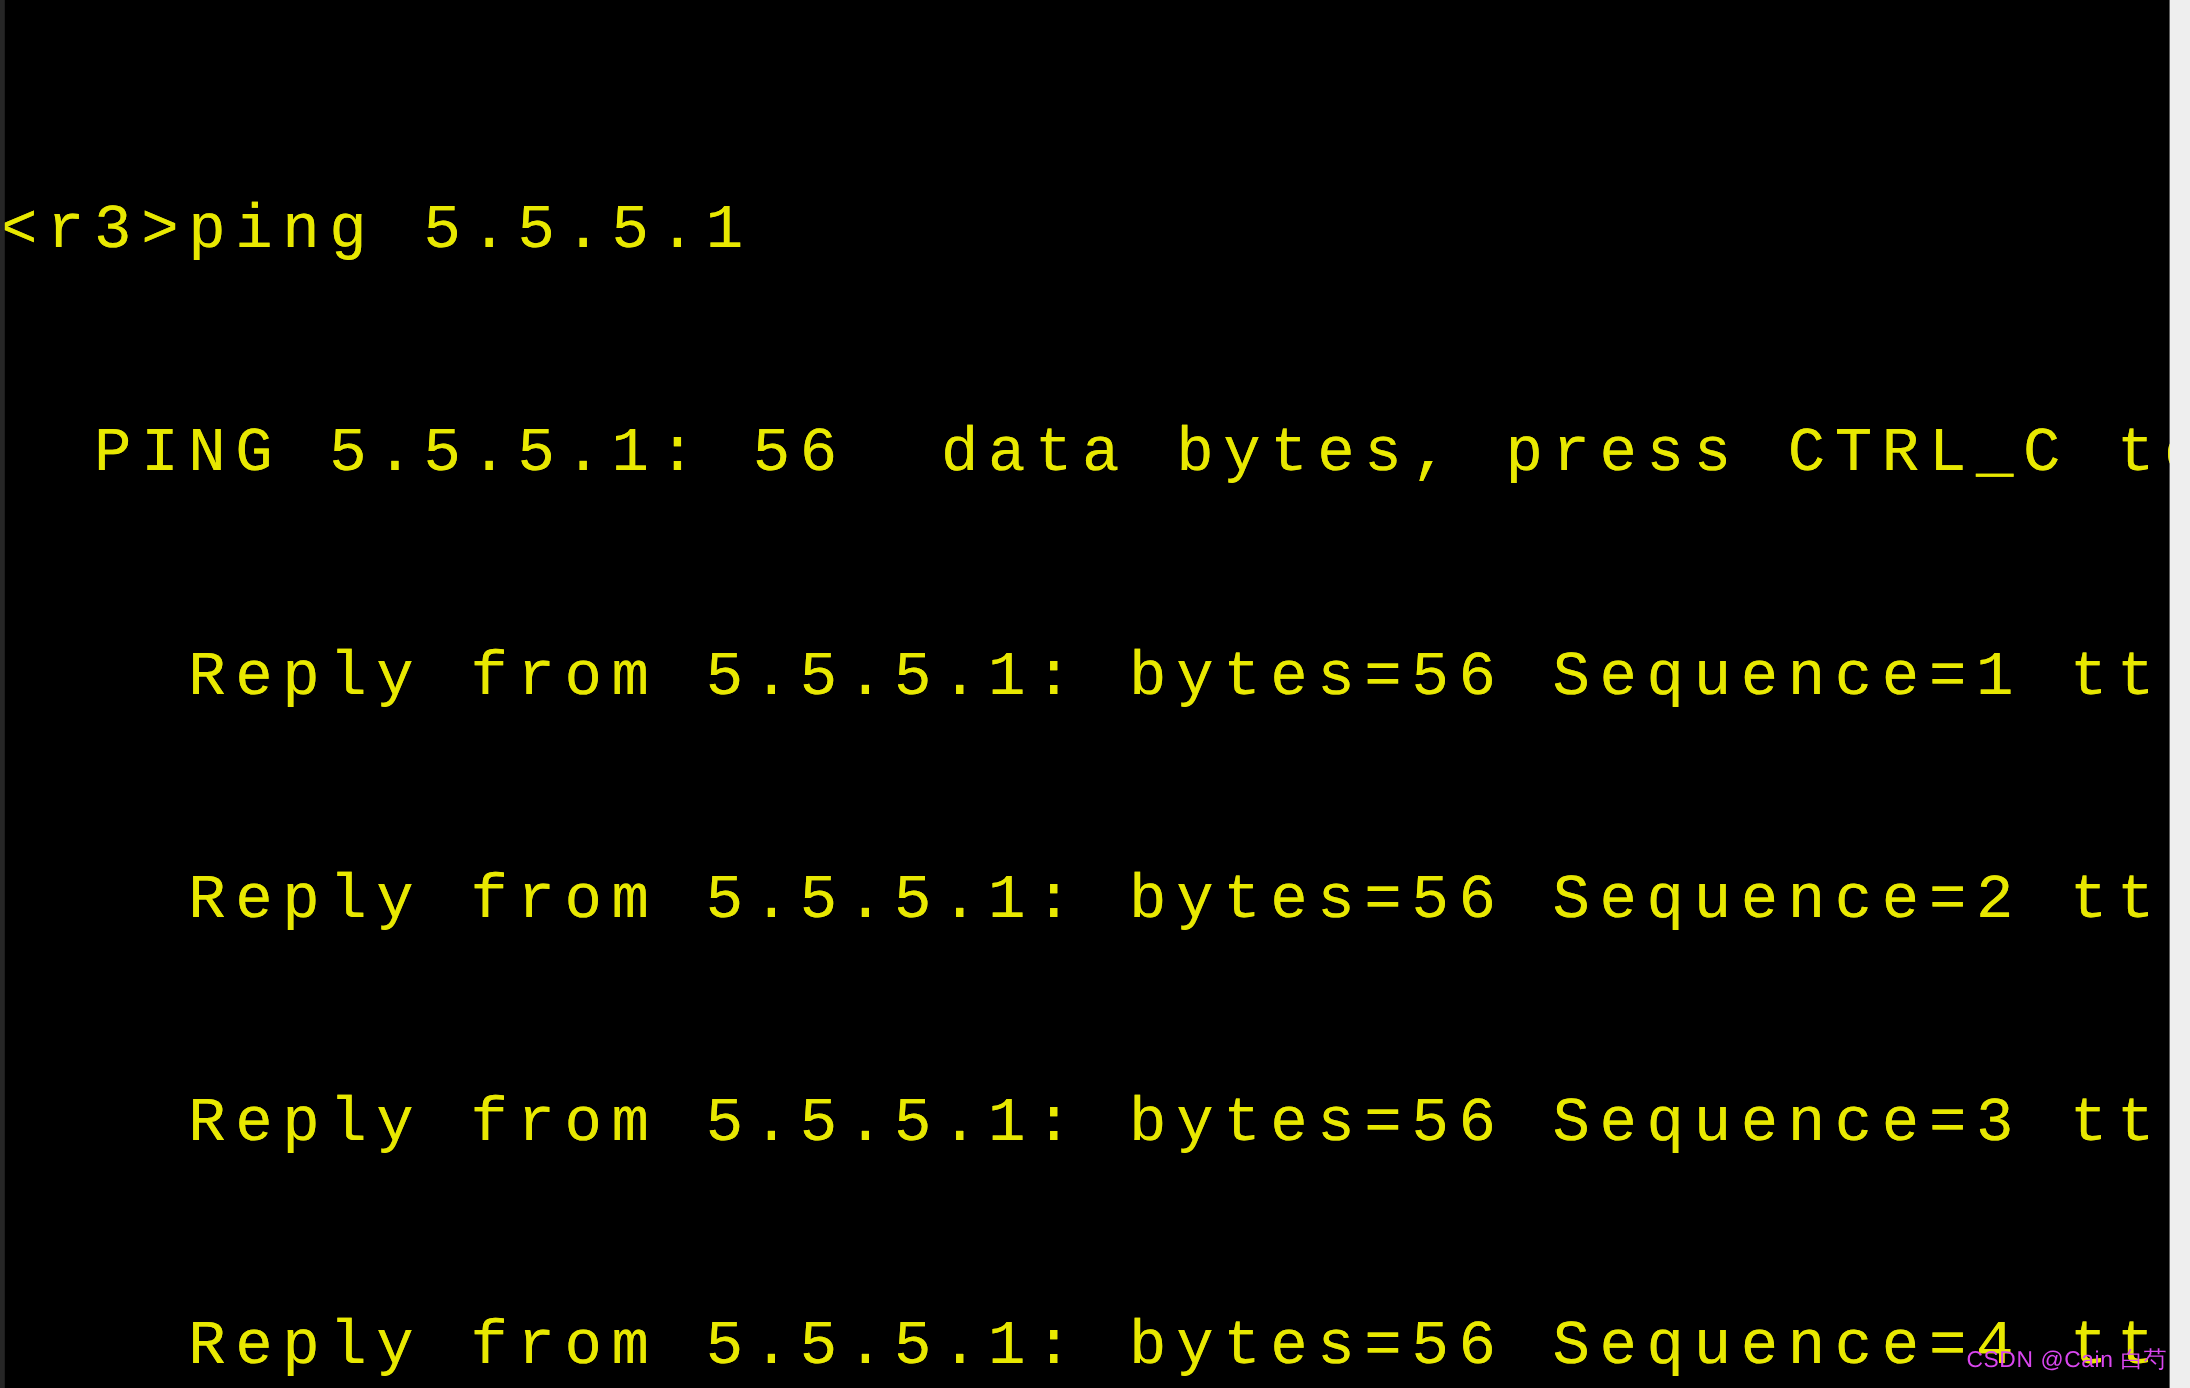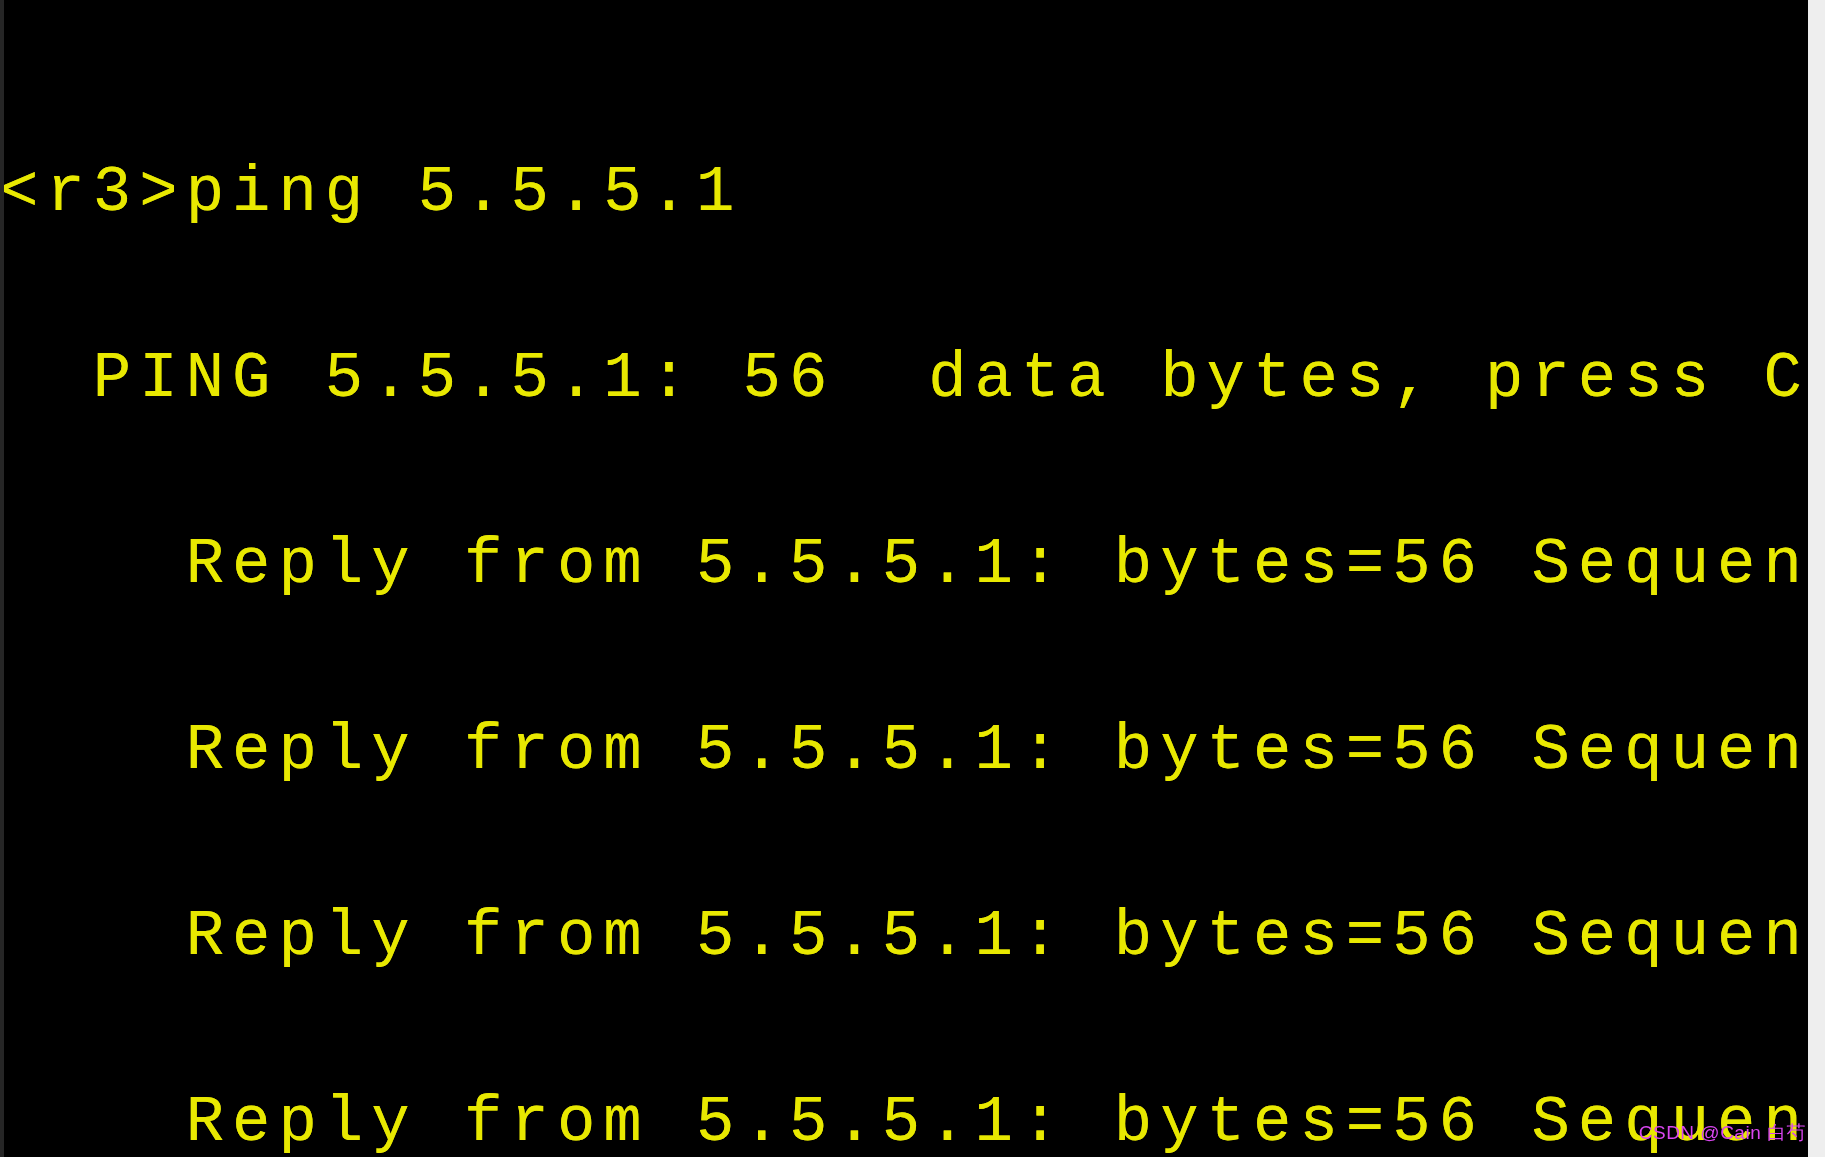--- a/index.html
+++ b/index.html
@@ -38,21 +38,21 @@
   }
   #terminal {
     position: absolute;
     left: 0;
     top: 0;
     width: 1825px;
     height: 1157px;
     padding: 38px 0 0 0;
     box-sizing: border-box;
     font-family: "Liberation Mono", "DejaVu Sans Mono", monospace;
-    font-size: 64px;
+    font-size: 52px;
     line-height: 62px;
     letter-spacing: 8.0px;
     color: #e8e800;
     white-space: pre;
     overflow: hidden;
   }
   .line {
     height: 62px;
     white-space: pre;
     display: block;

